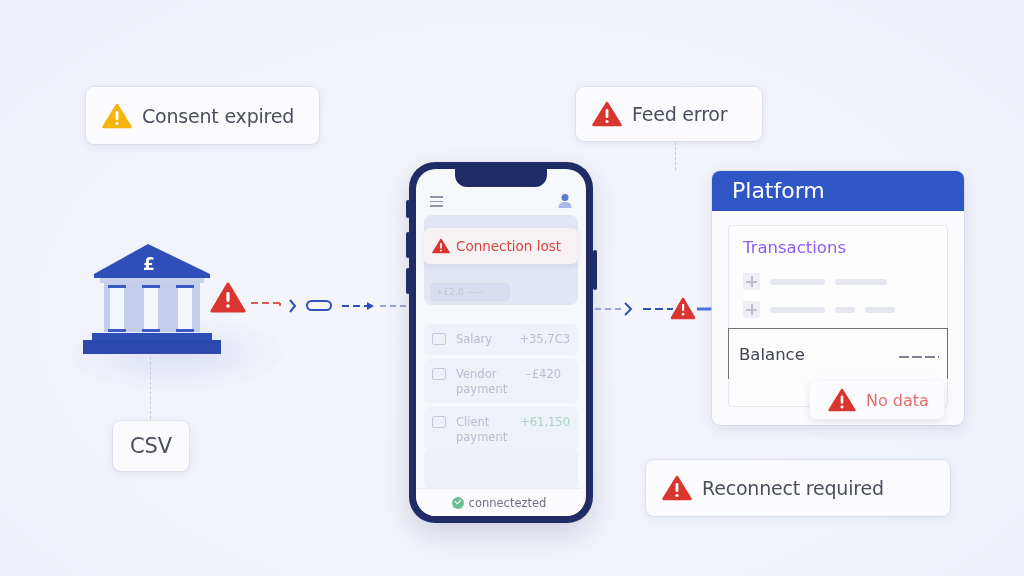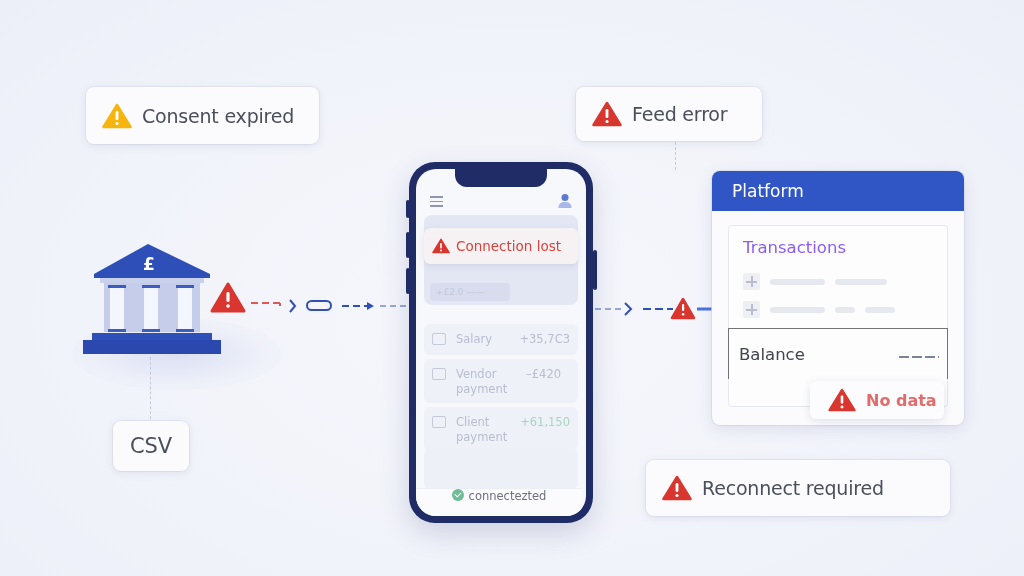--- a/index.html
+++ b/index.html
@@ -85,39 +85,39 @@
     .tx .amt { line-height: 15px; }
     .tx .amt.pos { color: #a9d5c1; }
 
     .blur-bottom {
       position: absolute; left: 8px; top: 280px; width: 154px; height: 40px;
       background: #eef0f7; border-radius: 6px;
     }
     .status-bar {
       position: absolute; left: 0; right: 4px; bottom: 0; height: 28px;
       background: #fbfbfd; border-top: 1px solid #eceef5;
-      display: flex; justify-content: center; gap: 5px;
+      display: flex; align-items: center; justify-content: center; gap: 5px;
       font-size: 11.5px; color: #6c7080;
     }
     .check { width: 12px; height: 12px; border-radius: 50%; background: #6fbd97; position: relative; }
     .check::after {
       content: ""; position: absolute; left: 3px; top: 2.5px; width: 5px; height: 3px;
       border-left: 1.5px solid #fff; border-bottom: 1.5px solid #fff; transform: rotate(-45deg);
     }
 
     
     .platform {
       position: absolute; left: 712px; top: 171px; width: 252px; height: 254px;
       background: #fbfbfd; border-radius: 8px;
       box-shadow: 0 4px 16px rgba(50,60,120,0.12), 0 0 0 1px rgba(220,224,236,0.7);
       overflow: hidden;
     }
     .platform-head {
       height: 40px; background: #2f56c4; color: #fff;
-      font-size: 17px; padding-left: 20px; line-height: 40px;
+      font-size: 22px; padding-left: 20px; line-height: 40px;
     }
     .tx-card {
       position: absolute; left: 16px; top: 54px; width: 220px; height: 104px;
       border: 1px solid #e6e8f0; border-bottom: none; border-radius: 4px 4px 0 0;
       background: #fdfdfe;
     }
     .tx-title { position: absolute; left: 14px; top: 12px; font-size: 16.5px; color: #8b5cf6; }
     .tx-line { position: absolute; left: 14px; display: flex; align-items: center; gap: 10px; }
     .plus-box {
       width: 17px; height: 17px; background: #edeff5; border-radius: 2px;
@@ -138,21 +138,21 @@
     .bal-foot {
       position: absolute; left: 16px; top: 208px; width: 220px; height: 28px;
       border: 1px solid #e6e8f0; border-top: none; border-radius: 0 0 4px 4px; background: #fdfdfe;
     }
 
     .no-data {
       position: absolute; left: 810px; top: 381px; width: 134px; height: 38px;
       background: #fcfcfe; border-radius: 6px;
       box-shadow: 0 2px 8px rgba(60,70,120,0.14);
       display: flex; align-items: center; gap: 10px; padding-left: 18px;
-      font-size: 16px; color: #e26b6b; font-weight: bold;
+      font-size: 16px; color: #e26b6b;
     }
     .no-data .tri { width: 28px; height: 24px; }
   </style>
 </head>
 <body>
 
 <div class="callout" style="left:86px; top:87px; width:233px; height:57px;">
   <svg class="tri" viewBox="0 0 30 26">
     <path d="M15 2 L28.5 24 L1.5 24 Z" fill="#f6b40e" stroke="#f6b40e" stroke-width="2.5" stroke-linejoin="round"></path>
     <rect x="13.6" y="8" width="2.8" height="9" rx="1.2" fill="#fff"></rect>

